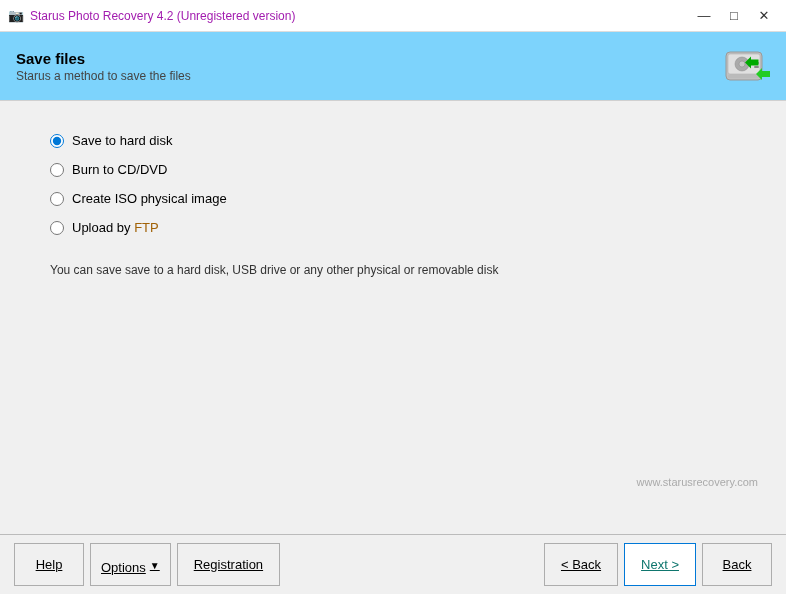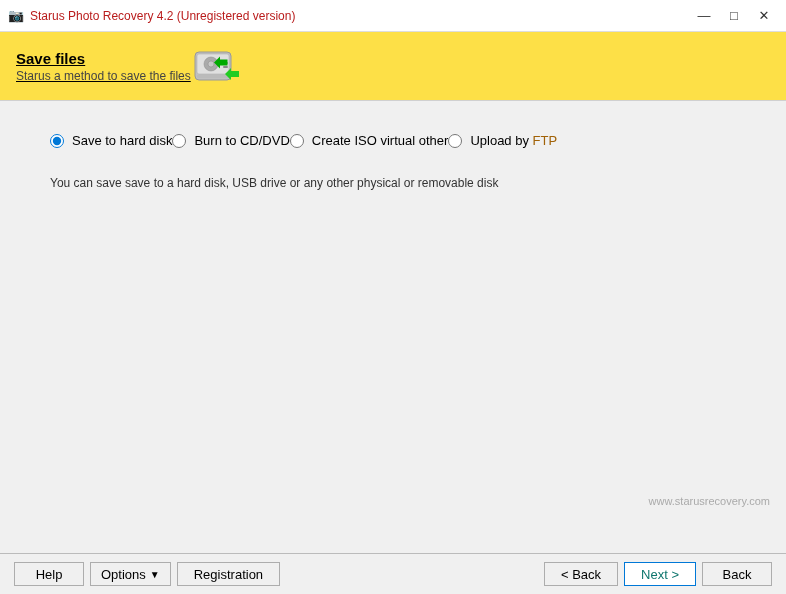--- a/index.html
+++ b/index.html
@@ -25,63 +25,64 @@
     }
     .title-bar-icon {
       width: 16px;
       height: 16px;
       margin-right: 6px;
       flex-shrink: 0;
     }
     .title-bar-text {
       flex: 1;
       font-size: 12px;
-      color: #b91c1c;
+      color: #a21caf;
     }
     .title-bar-controls {
       display: flex;
       gap: 2px;
     }
     .title-btn {
       width: 28px;
       height: 24px;
       background: transparent;
       border: none;
       cursor: pointer;
       font-size: 13px;
       display: flex;
       align-items: center;
       justify-content: center;
       color: #333;
     }
 
     
     .header {
-      background: #fde047;
+      background: #7dd3fc;
       padding: 10px 16px 10px 16px;
       display: flex;
       align-items: center;
-      justify-content: flex-start;
+      justify-content: space-between;
       border-bottom: 1px solid #d0d0d0;
       flex-shrink: 0;
-      text-decoration: underline;
     }
     .header-text { }
     .header-title {
       font-size: 15px;
       font-weight: bold;
       color: #000;
       margin-bottom: 2px;
     }
     .header-subtitle {
       font-size: 12px;
       color: #444;
     }
     .radio-group {
       display: flex;
+      flex-direction: column;
+      gap: 14px;
       margin-bottom: 28px;
     }
     .radio-option {
       display: flex;
       align-items: center;
       gap: 8px;
       cursor: pointer;
     }
     .radio-option input[type="radio"] {
       width: 14px;
@@ -114,35 +115,36 @@
       align-items: flex-end;
     }
     .btn {
       padding: 5px 16px;
       font-size: 13px;
       cursor: pointer;
       border: 1px solid #adadad;
       background: #f0f0f0;
       color: #000;
       min-width: 70px;
-      height: 24px;
+      height: 43px;
       display: flex;
       align-items: center;
       justify-content: center;
+      text-decoration: underline;
     }
     .btn-primary {
       background: #fff;
       border: 1.5px solid #0078d7;
       color: #0f766e;
     }
     .btn-options {
       display: flex;
-      align-items: center;
+      align-items: flex-start;
       gap: 4px;
-      padding: 4px 10px;
+      padding: 16px 10px;
     }
     .btn-options .arrow { font-size: 10px; }
     
     .hd-icon-wrap {
       position: relative;
       width: 48px;
       height: 48px;
     }
     .page-wrapper {
       display: flex;
@@ -164,21 +166,21 @@
     .bottom-bar {
       background: #f0f0f0;
       padding: 8px 14px;
       display: flex;
       align-items: center;
       gap: 6px;
     }
     .website-link {
       position: absolute;
       bottom: 46px;
-      right: 16px;
+      right: 28px;
       font-size: 11px;
       color: #aaa;
     }
   </style>
 </head>
 <body>
 
 <div class="page-wrapper">
 
   <div class="title-bar">
@@ -225,21 +227,21 @@
         <span class="radio-label">Save to hard disk</span>
       </label>
 
       <label class="radio-option">
         <input type="radio" name="saveMethod" style="">
         <span class="radio-label">Burn to CD/DVD</span>
       </label>
 
       <label class="radio-option">
         <input type="radio" name="saveMethod" style="">
-        <span class="radio-label">Create ISO virtual other</span>
+        <span class="radio-label">Create ISO physical image</span>
       </label>
 
       <label class="radio-option">
         <input type="radio" name="saveMethod" style="">
         <span class="radio-label">Upload by <a>FTP</a></span>
       </label>
 
     </div>
 
     <div class="info-text">You can save save to a hard disk, USB drive or any other physical or removable disk</div>

